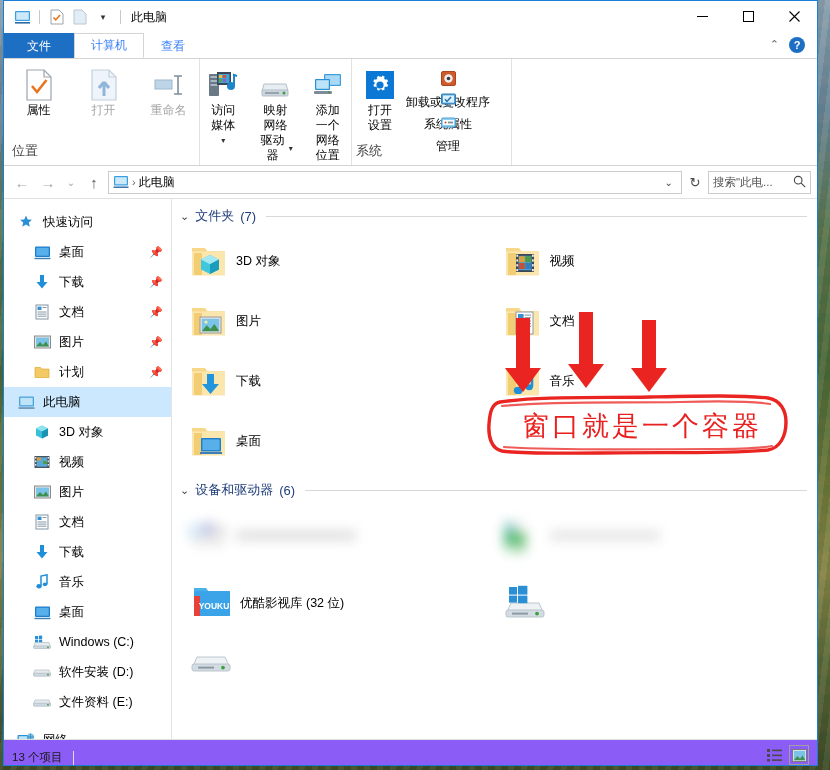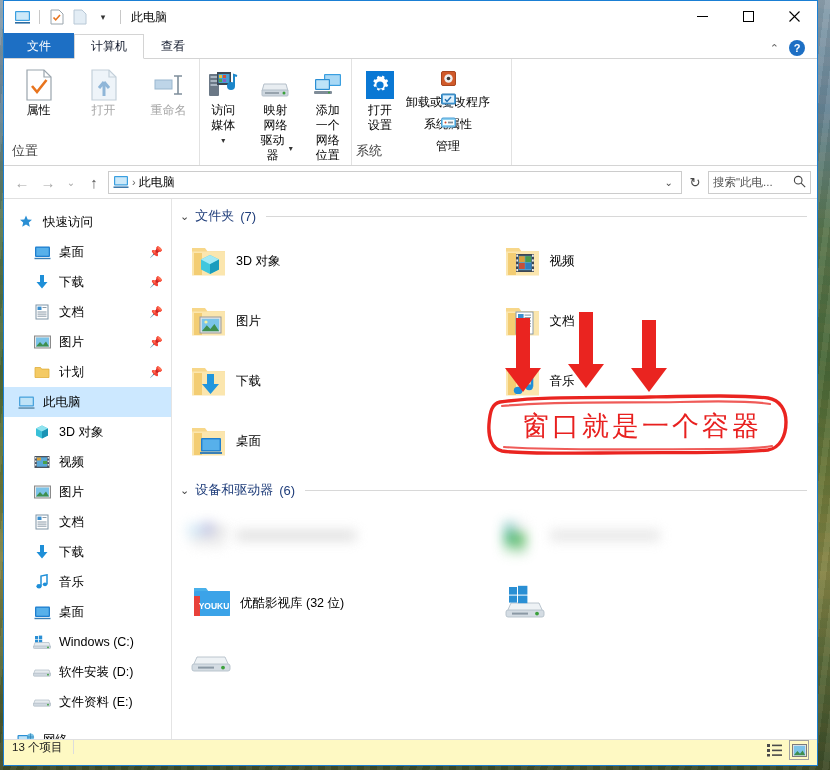--- a/index.html
+++ b/index.html
@@ -73,31 +73,30 @@
   .win-ctrl {
     width: 46px; height: 31px;
     display: flex; align-items: center; justify-content: center;
     font-size: 12px; color: #000;
   }
 
   
   .tabstrip {
     height: 25px;
     display: flex;
-    align-items: flex-end;
     background: #ffffff;
     position: relative;
     flex: 0 0 auto;
   }
   .tab {
     height: 25px;
     padding: 0 16px;
     display: flex; align-items: center;
     font-size: 12px;
-    color: #0f172a;
+    color: #3b82f6;
     border: 1px solid transparent;
     border-bottom: none;
   }
   .tab.file {
     background: #1d6fc4;
     color: #fff;
     padding: 0 22px;
   }
   .tab.active {
     background: #fff;
@@ -306,25 +305,25 @@
     height: 66px;
     padding: 2px 4px;
   }
   .blurA, .blurB { filter: blur(6px); opacity: 0.85; }
 
   
   .statusbar {
     height: 26px;
     border-top: 1px solid #e0e0e0;
     display: flex;
-    align-items: flex-start;
+    align-items: flex-end;
     padding: 0 8px;
     font-size: 11.5px;
     color: #1a1a1a;
-    background: #fef9c3;
+    background: #8b5cf6;
     flex: 0 0 auto;
   }
   .status-sep { width: 1px; height: 14px; background: #dcdcdc; margin-left: 10px; }
   .viewbtns { margin-left: auto; display: flex; gap: 4px; align-items: center; }
   .viewbtn { width: 20px; height: 20px; display:flex; align-items:center; justify-content:center; }
   .viewbtn.sel { border: 1px solid #a0a0a0; }
 
   
   #annotation {
     position: absolute;

